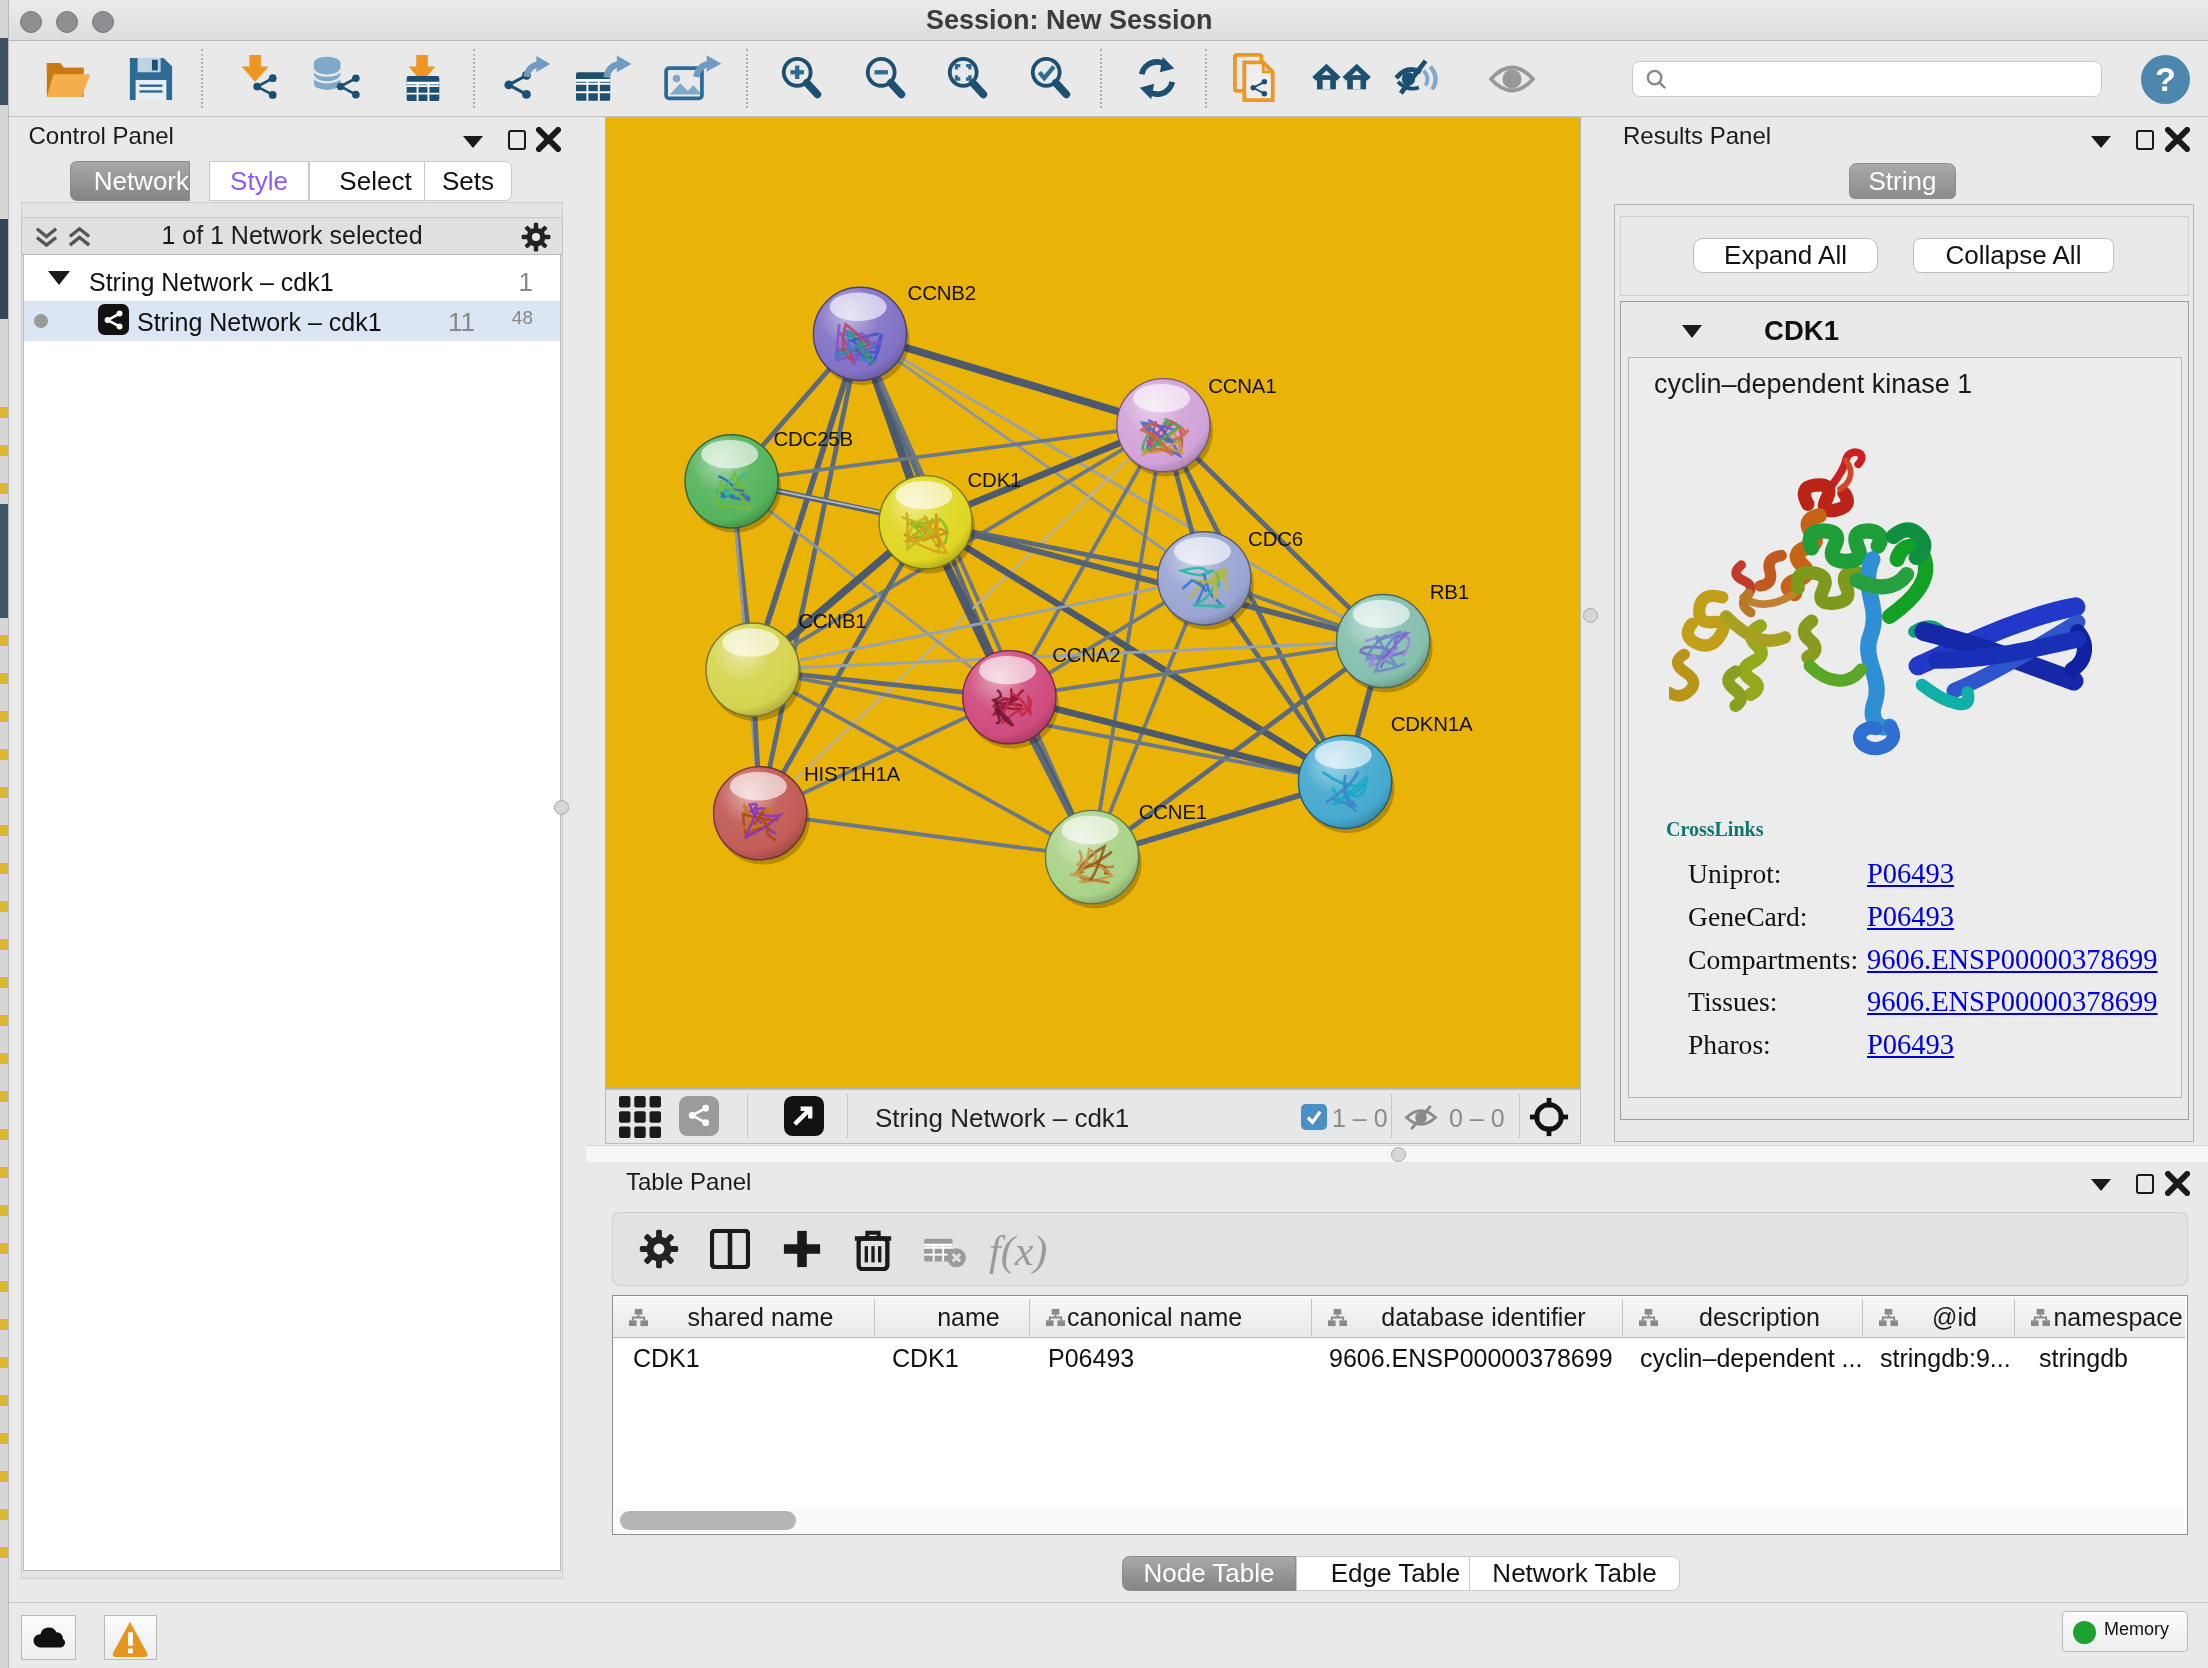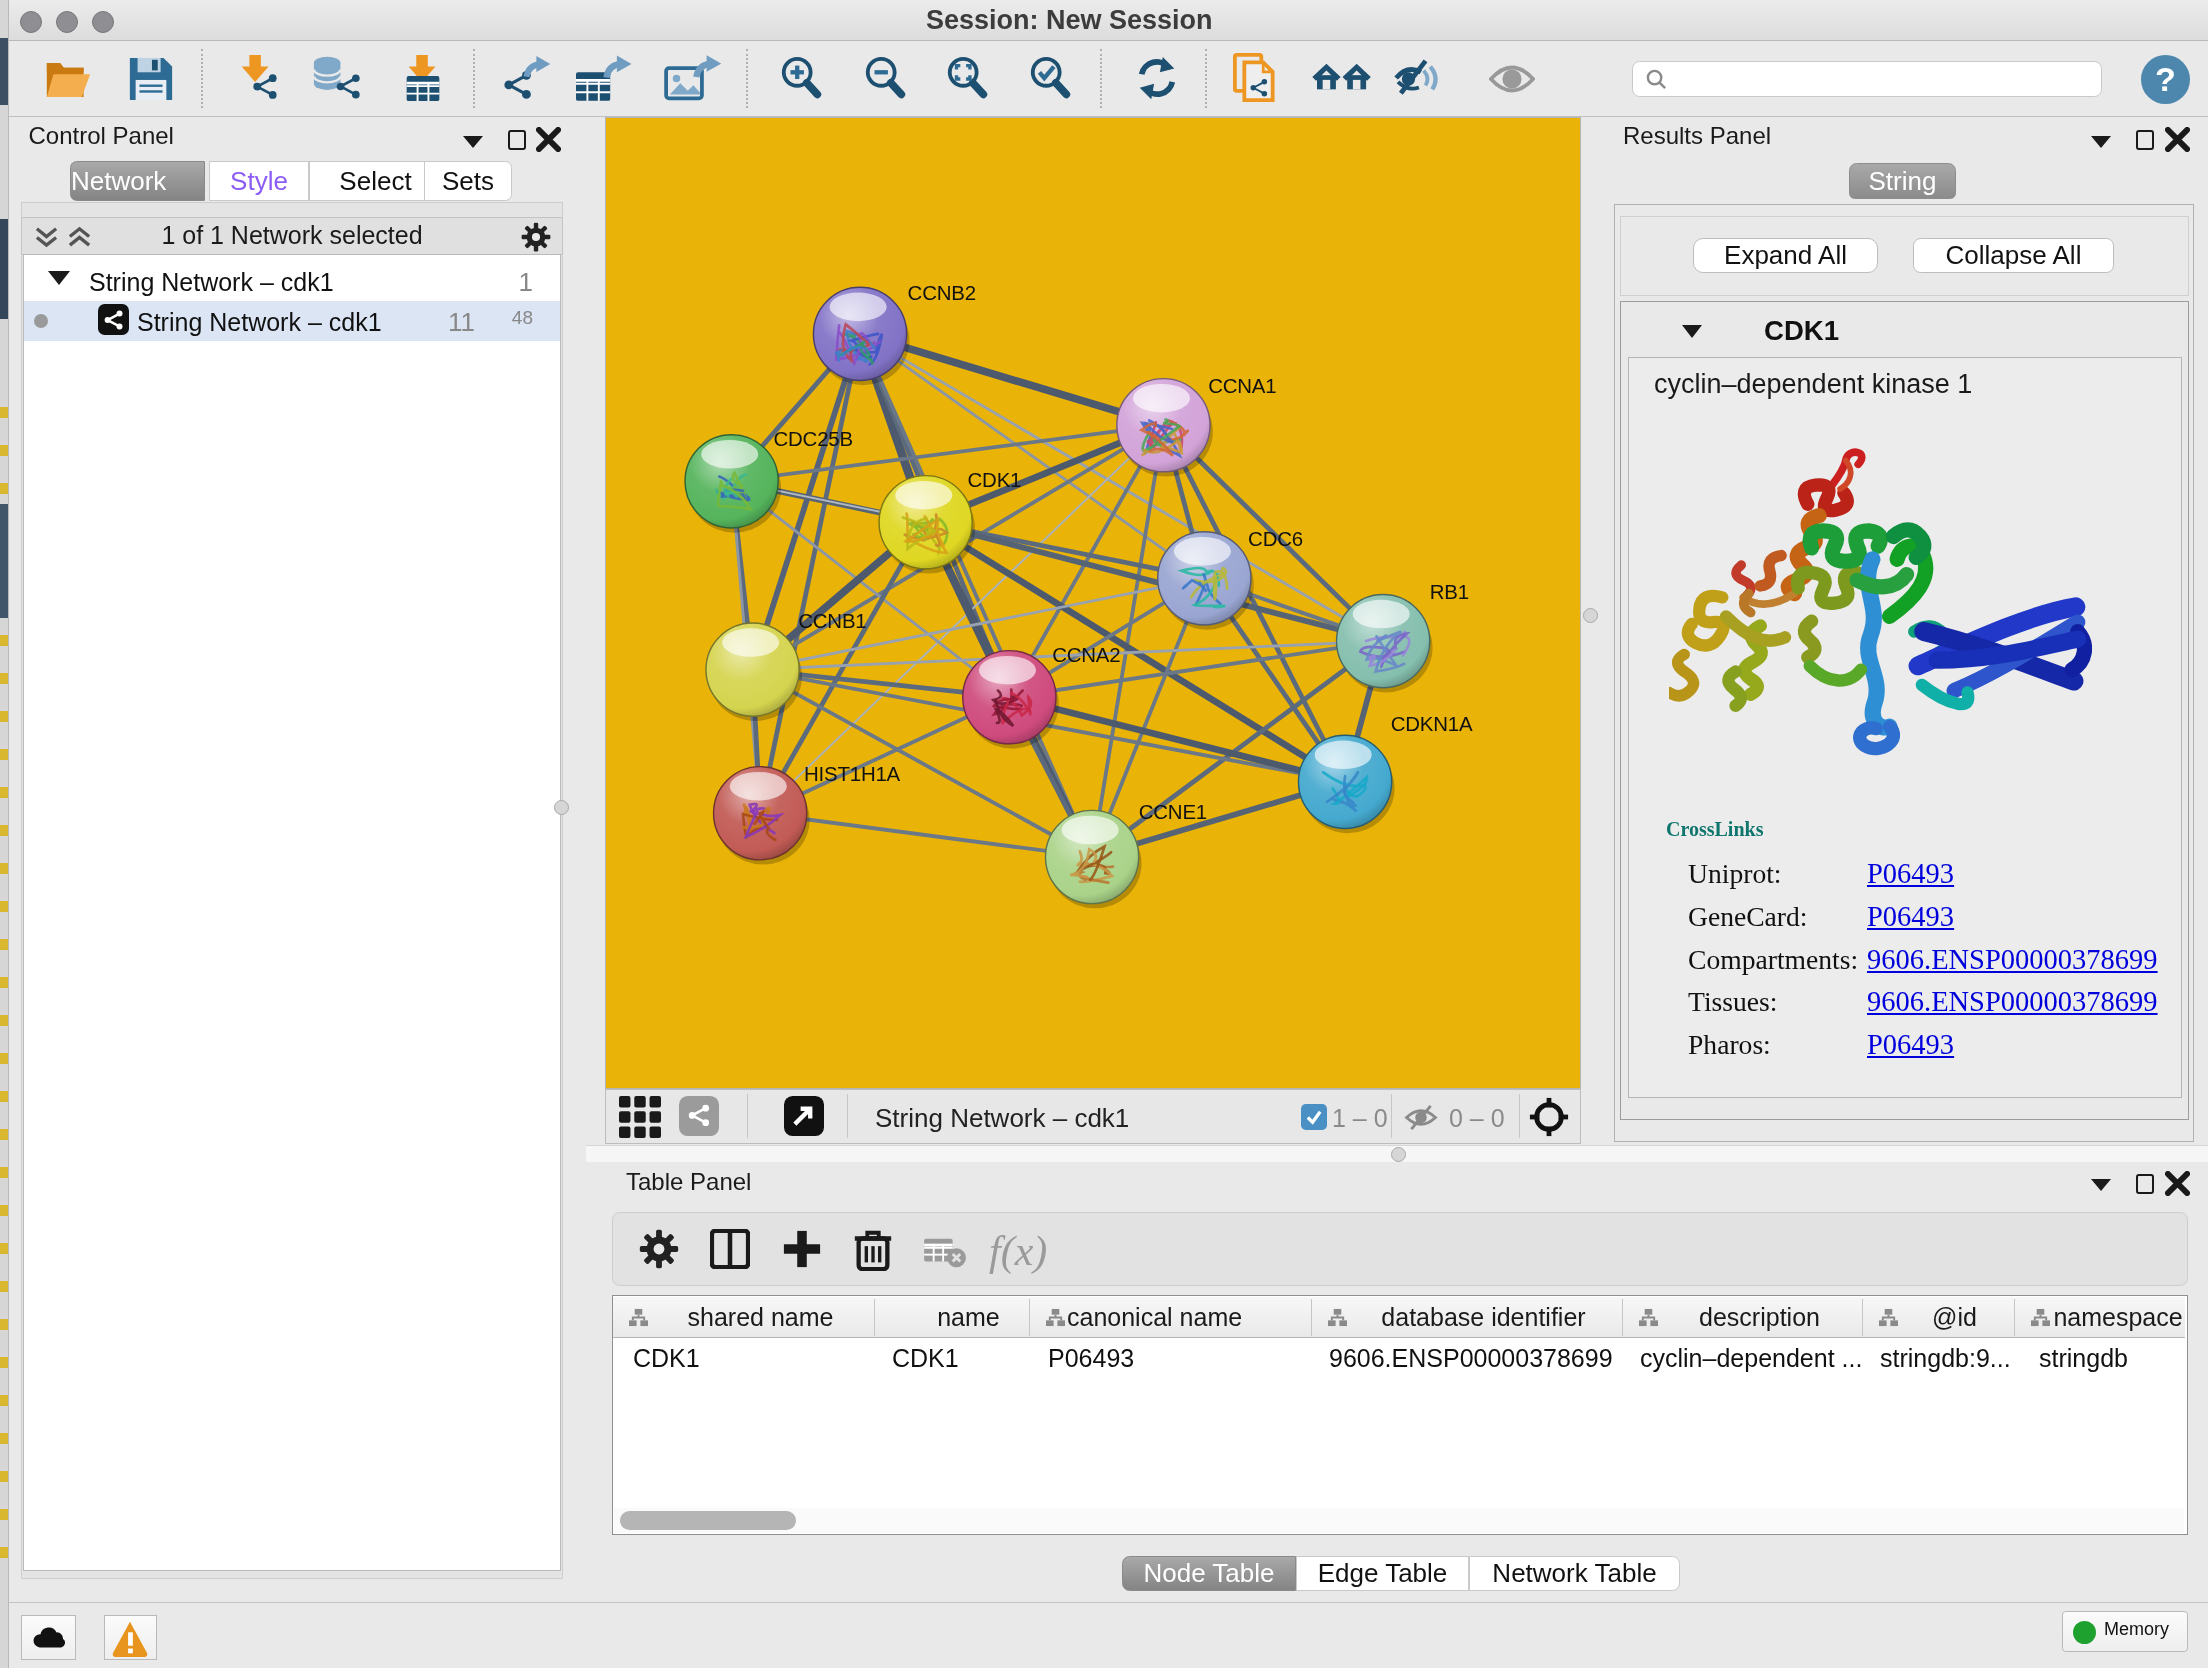--- a/index.html
+++ b/index.html
@@ -151,21 +151,21 @@
 <div style="position:absolute;left:473px;top:49px;width:0;height:59px;border-left:2.9px dotted #b0b0b0"></div>
 <div style="position:absolute;left:746px;top:49px;width:0;height:59px;border-left:2.9px dotted #b0b0b0"></div>
 <div style="position:absolute;left:1100px;top:49px;width:0;height:59px;border-left:2.9px dotted #b0b0b0"></div>
 <div style="position:absolute;left:1205px;top:49px;width:0;height:59px;border-left:2.9px dotted #b0b0b0"></div>
 <div class="abs panel-title" style="left:28.5px;top:122px">Control Panel</div>
 <div style="position:absolute;left:463px;top:136px;width:0;height:0;border-left:10.5px solid transparent;border-right:10.5px solid transparent;border-top:12.4px solid #1a1a1a"></div>
 <div style="position:absolute;left:508px;top:130px;width:18px;height:20px;border:2.9px solid #1a1a1a;border-radius:2.9px;box-sizing:border-box"></div>
 <svg style="position:absolute;left:536px;top:127px" width="25" height="25" viewBox="0 0 26 26">
     <path d="M3 3 L23 23 M23 3 L3 23" stroke="#1a1a1a" stroke-width="6" stroke-linecap="round"></path>
   </svg>
-<div class="abs" style="left:70px;top:161px;width:135px;height:40px;background:linear-gradient(#a9a9a9,#848484);border:1px solid #8a8a8a;border-radius:6.7px 0 0 6.7px;box-sizing:border-box;color:#fff;font-size:26px;text-align:left;line-height:38px">Network</div>
+<div class="abs" style="left:70px;top:161px;width:120px;height:40px;background:linear-gradient(#a9a9a9,#848484);border:1px solid #8a8a8a;border-radius:6.7px 0 0 6.7px;box-sizing:border-box;color:#fff;font-size:26px;text-align:right;line-height:38px">Network</div>
 <div class="abs" style="left:209px;top:161px;width:100px;height:40px;background:#fff;border:1px solid #c9c9c9;box-sizing:border-box;color:#8b5cf6;font-size:26px;text-align:center;line-height:38px">Style</div>
 <div class="abs" style="left:309px;top:161px;width:133px;height:40px;background:#fff;border:1px solid #c9c9c9;box-sizing:border-box;color:#111;font-size:26px;text-align:center;line-height:38px">Select</div>
 <div class="abs" style="left:424px;top:161px;width:88px;height:40px;background:#fff;border:1px solid #c9c9c9;border-radius:0 6.7px 6.7px 0;box-sizing:border-box;color:#111;font-size:26px;text-align:center;line-height:38px">Sets</div>
 
 <div class="abs" style="left:21px;top:202px;width:542px;height:1377px;background:#e4e4e4;border:1px solid #cdcdcd;box-sizing:border-box"></div>
 <div class="abs" style="left:21px;top:217px;width:542px;height:38px;background:#e0e0e0;border:1px solid #c4c4c4;box-sizing:border-box"></div>
 <div class="abs" style="left:23px;top:217px;width:538px;height:36px;text-align:center;font-size:25px;color:#1a1a1a;line-height:36px">1 of 1 Network selected</div>
 <svg style="position:absolute;left:34px;top:224px" width="25" height="25" viewBox="0 0 26 26">
     <path d="M3 5 L13 13 L23 5 M3 14 L13 22 L23 14" stroke="#555" stroke-width="3.5" fill="none"></path>
   </svg>
@@ -665,21 +665,21 @@
 <div class="abs" style="left:892px;top:1344px;font-size:25px;color:#111;white-space:nowrap">CDK1</div>
 <div class="abs" style="left:1048px;top:1344px;font-size:25px;color:#111;white-space:nowrap">P06493</div>
 <div class="abs" style="left:1329px;top:1344px;font-size:25px;color:#111;white-space:nowrap">9606.ENSP00000378699</div>
 <div class="abs" style="left:1640px;top:1344px;font-size:25px;color:#111;white-space:nowrap">cyclin–dependent ...</div>
 <div class="abs" style="left:1880px;top:1344px;font-size:25px;color:#111;white-space:nowrap">stringdb:9...</div>
 <div class="abs" style="left:2039px;top:1344px;font-size:25px;color:#111;white-space:nowrap">stringdb</div>
 <div class="abs" style="left:614px;top:1508px;width:1570px;height:25px;background:#fafafa"></div>
 <div class="abs" style="left:620px;top:1511px;width:176px;height:19px;background:#b5b5b5;border-radius:9.5px"></div>
 
 <div class="abs" style="left:1122px;top:1556px;width:174px;height:35px;background:linear-gradient(#a9a9a9,#848484);border:1px solid #8a8a8a;border-radius:7.6px 0 0 7.6px;box-sizing:border-box;color:#fff;font-size:26px;text-align:center;line-height:33px">Node Table</div>
-<div class="abs" style="left:1296px;top:1556px;width:173px;height:35px;background:#fff;border:1px solid #c9c9c9;box-sizing:border-box;color:#111;font-size:26px;text-align:center;line-height:33px">Edge Table</div>
+<div class="abs" style="left:1296px;top:1556px;width:199px;height:35px;background:#fff;border:1px solid #c9c9c9;box-sizing:border-box;color:#111;font-size:26px;text-align:center;line-height:33px">Edge Table</div>
 <div class="abs" style="left:1469px;top:1556px;width:211px;height:35px;background:#fff;border:1px solid #c9c9c9;border-radius:0 7.6px 7.6px 0;box-sizing:border-box;color:#111;font-size:26px;text-align:center;line-height:33px">Network Table</div>
 
 <div class="abs" style="left:0;top:1602px;width:2208px;height:67px;background:#e9e9e9;border-top:1.9px solid #c4c4c4"></div>
 <div class="abs" style="left:21px;top:1615px;width:55px;height:45px;background:linear-gradient(#fbfbfb,#eeeeee);border:1.9px solid #b9b9b9;box-sizing:border-box"></div>
 <div class="abs" style="left:104px;top:1615px;width:53px;height:45px;background:linear-gradient(#fbfbfb,#eeeeee);border:1.9px solid #b9b9b9;box-sizing:border-box"></div>
 <svg style="position:absolute;left:30px;top:1623px" width="38" height="30" viewBox="0 0 40 32">
     <path d="M10 26 a7 7 0 0 1 1 -14 a9 9 0 0 1 17 -2 a6.5 6.5 0 0 1 7 7 a5 5 0 0 1 -2 9 Z" fill="#111"></path>
   </svg>
 <svg style="position:absolute;left:110px;top:1619px" width="40" height="40" viewBox="0 0 42 42">
     <path d="M21 3 L39 36 a3 3 0 0 1 -3 4 L6 40 a3 3 0 0 1 -3 -4 Z" fill="#e8951f"></path>

